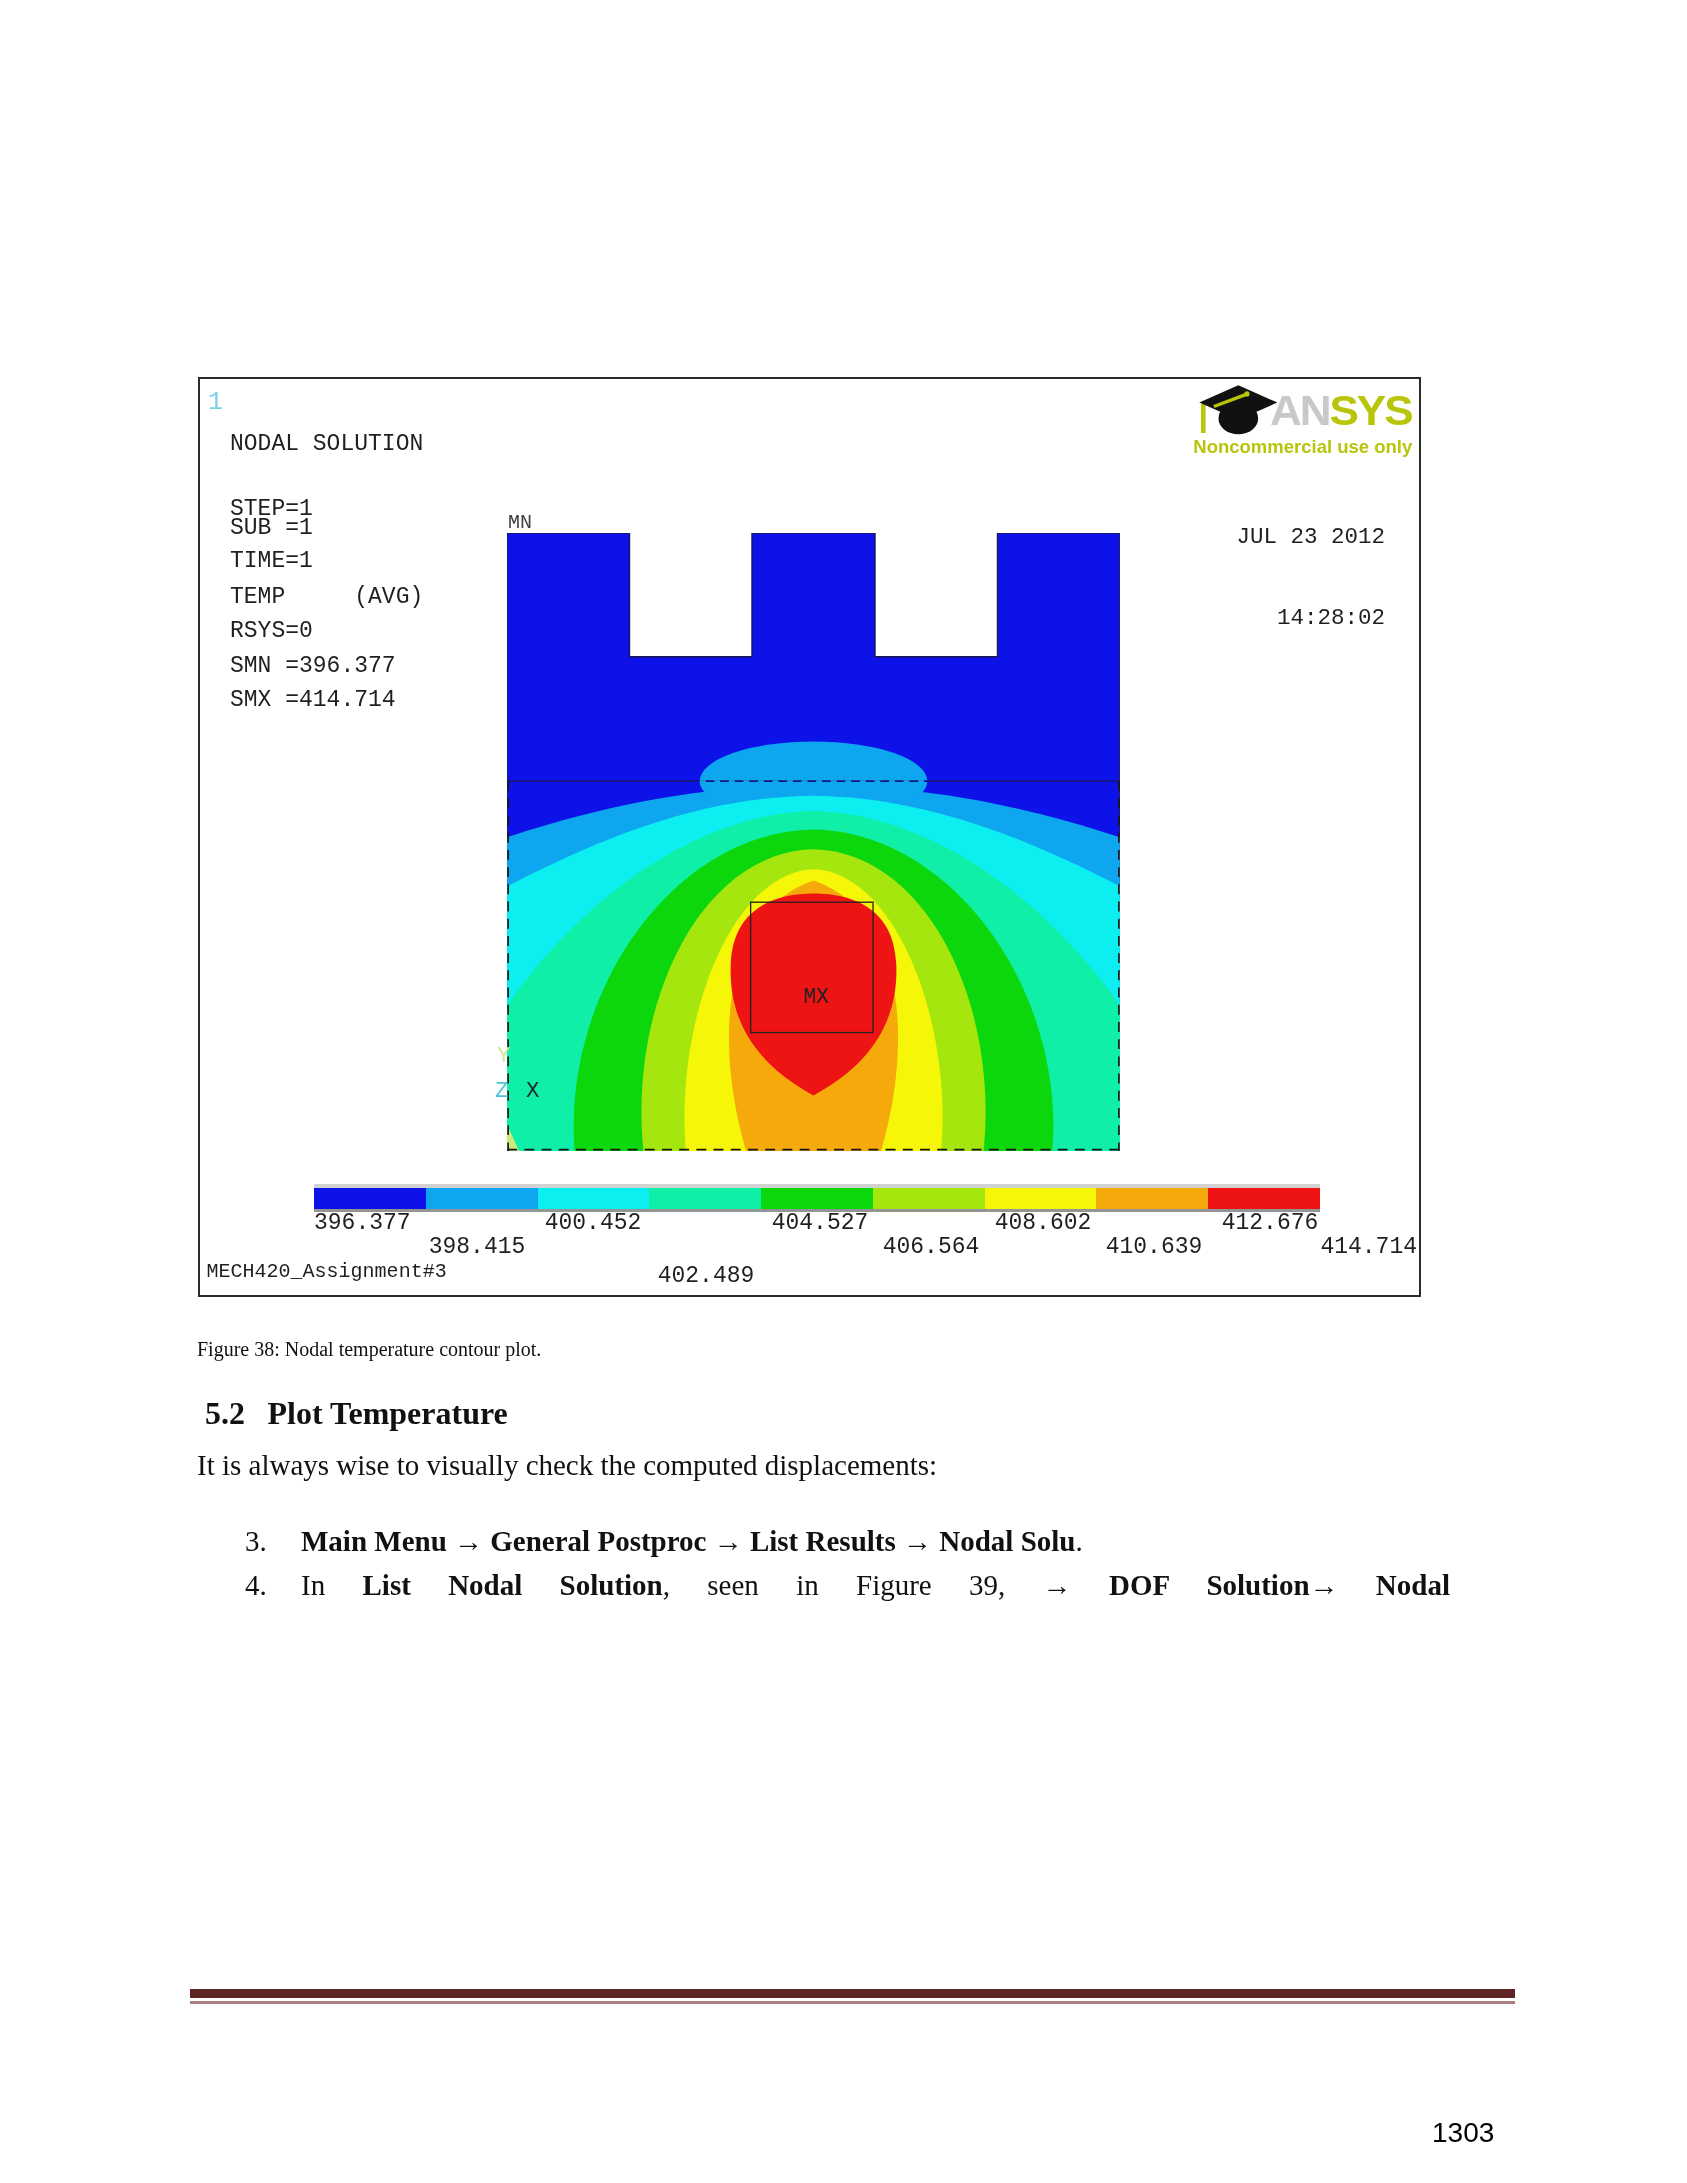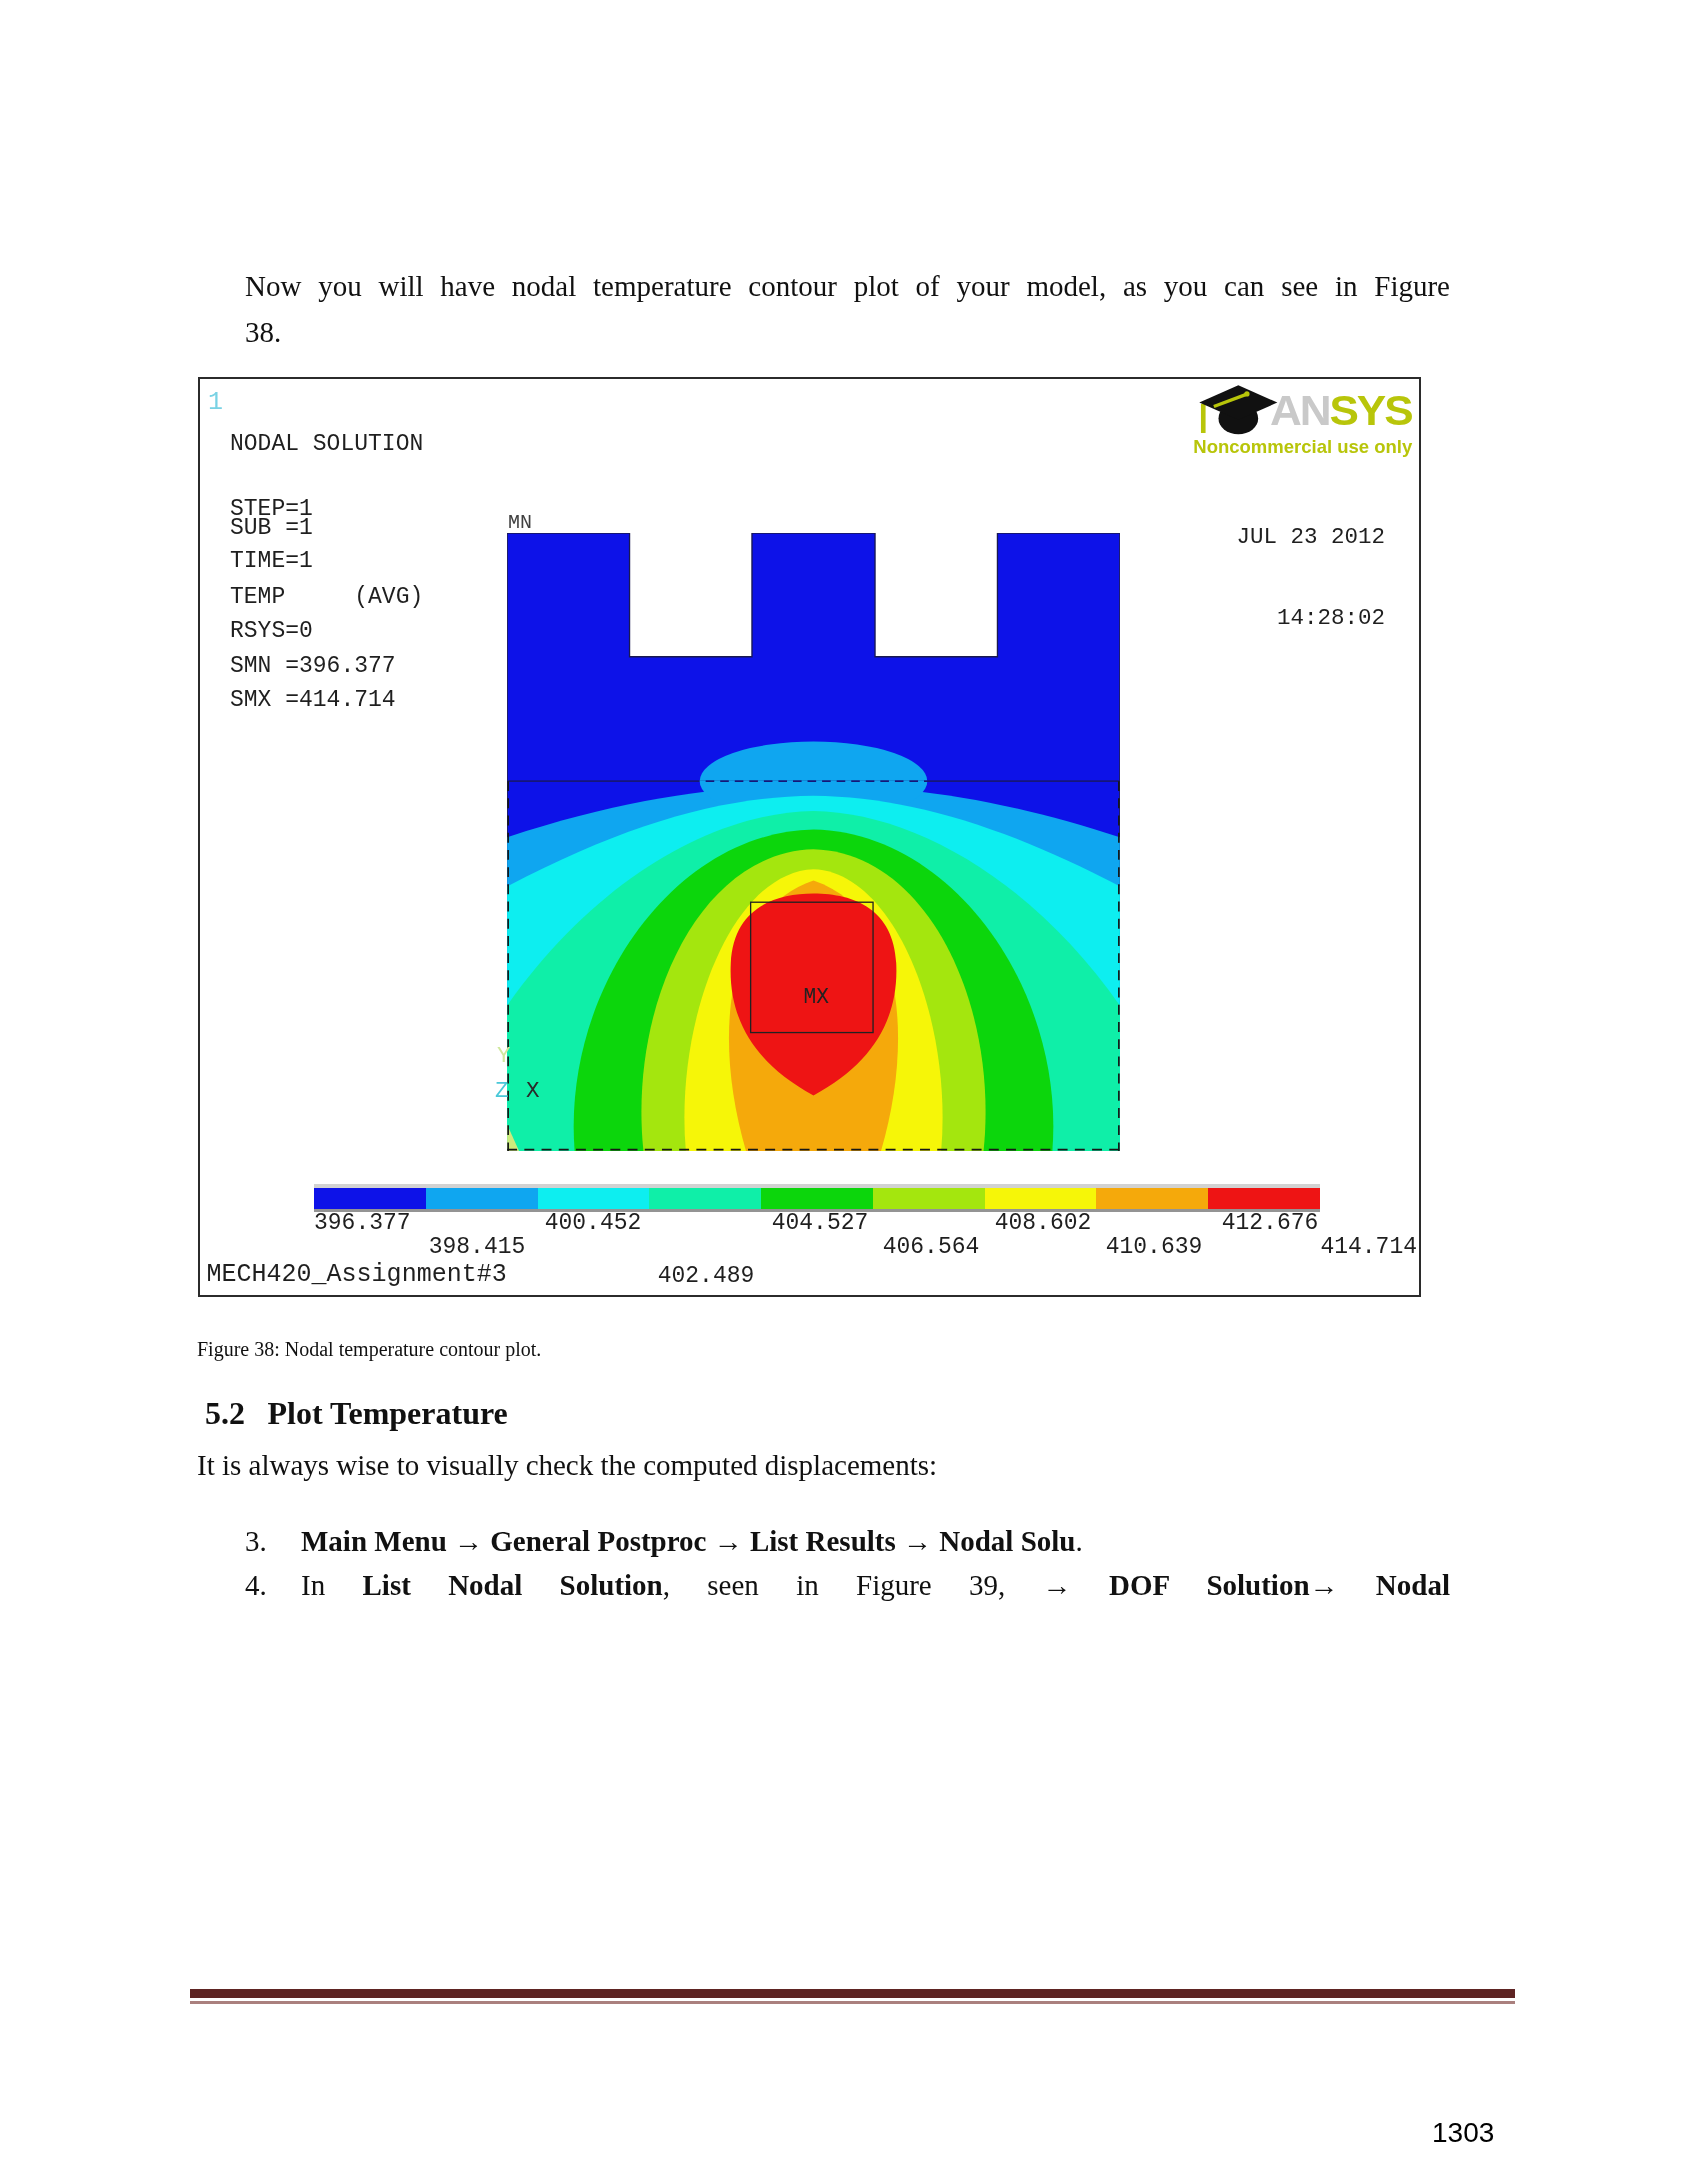--- a/index.html
+++ b/index.html
@@ -52,21 +52,21 @@
   .r1 .p0{left:114px;}
   .r1 .p1{left:393px;transform:translateX(-50%);}
   .r1 .p2{left:620px;transform:translateX(-50%);}
   .r1 .p3{left:843px;transform:translateX(-50%);}
   .r1 .p4{left:1070px;transform:translateX(-50%);}
   .r2 .p0{left:277px;transform:translateX(-50%);}
   .r2 .p1{left:506px;transform:translateX(-50%);margin-top:29px;}
   .r2 .p2{left:731px;transform:translateX(-50%);}
   .r2 .p3{left:954px;transform:translateX(-50%);}
   .r2 .p4{left:1217px;transform:translateX(-100%);}
-  .fig-footer{position:absolute;left:6.6px;top:881px;font-size:25px;}
+  .fig-footer{position:absolute;left:6.6px;top:881px;font-size:20px;}
 
   
   .caption{position:absolute;left:197px;top:1338px;font-size:20px;}
   .heading{position:absolute;left:197px;top:1395px;font-size:32px;font-weight:bold;
            font-family:"Liberation Serif",serif;margin-left:8px;}
   .heading .num{margin-right:22.5px;}
   .sec-intro{position:absolute;left:197px;top:1449px;font-size:29px;}
 
   .steps{position:absolute;left:245px;top:1519px;width:1205px;font-size:29px;line-height:44px;}
   .step{display:flex;}
@@ -80,24 +80,20 @@
   .rule .thick{height:9.3px;}
   .rule .thin{height:3.3px;margin-top:2.6px;}
   .pageno{position:absolute;left:1432px;top:2117px;font-family:"Liberation Sans",sans-serif;
           font-size:28px;color:#000000;}
 </style>
 </head>
 <body>
 
 <div class="page">
 
-  <div class="intro">
-    <div class="l1">Now you will have nodal temperature contour plot of your model, as you can see in Figure</div>
-    <div class="l2">38.</div>
-  </div>
 
   <div class="fig">
     <div class="win-num">1</div>
 
     <div id="ansys-header-lines">
         <div class="hdr-line">NODAL SOLUTION</div>
         <div class="hdr-line">STEP=1</div>
         <div class="hdr-line">SUB =1</div>
         <div class="hdr-line">TIME=1</div>
         <div class="hdr-line">TEMP     (AVG)</div>

